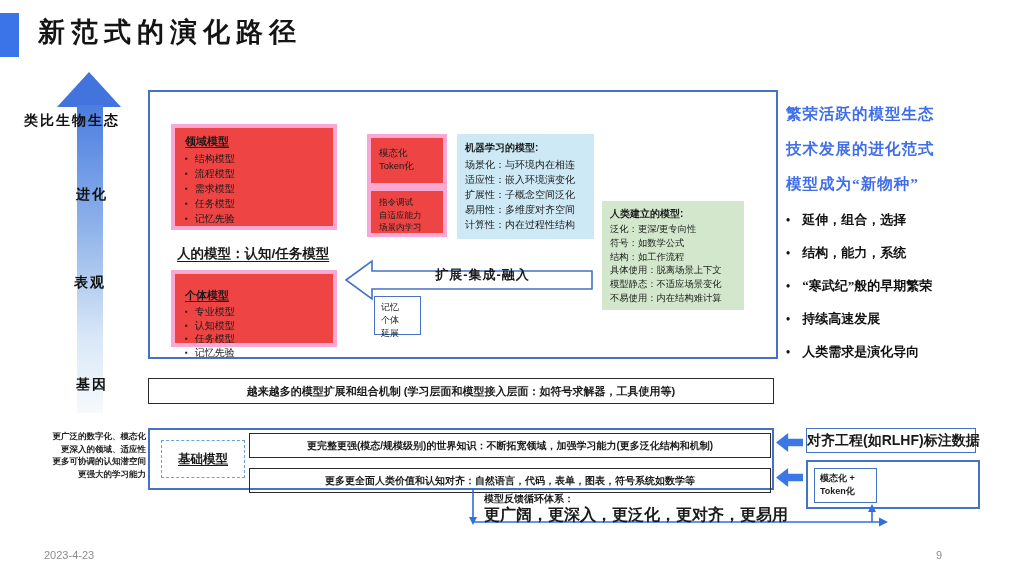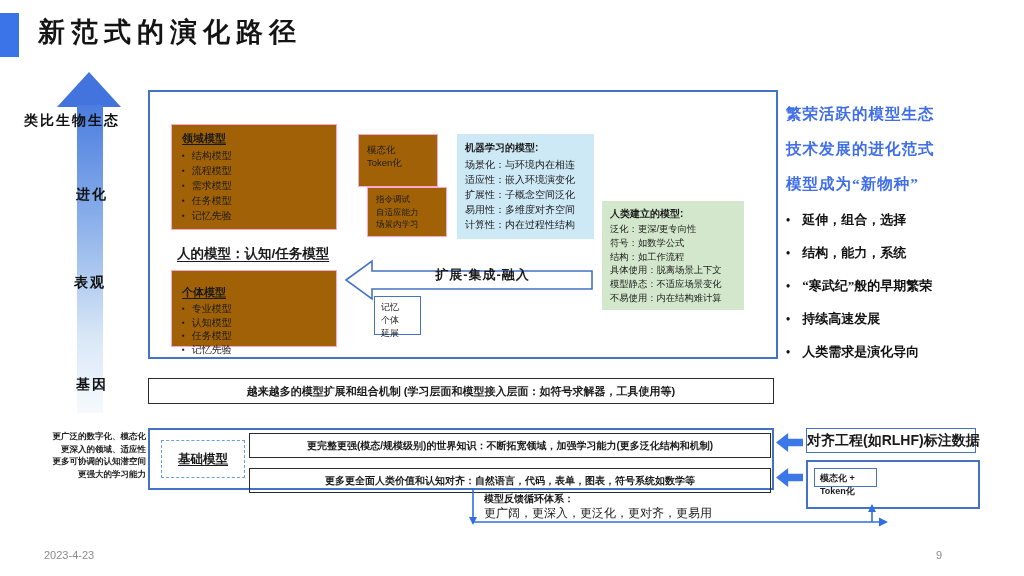--- a/index.html
+++ b/index.html
@@ -22,21 +22,21 @@
     border-left:32px solid transparent;border-right:32px solid transparent;
     border-bottom:35px solid #4374dd;}
   .evo-shaft{left:77px;top:105px;width:26px;height:308px;
     background:linear-gradient(to bottom,#4b7de0 0%,#8fb3ea 40%,#d8e7f7 75%,#f6fafd 100%);}
   .axis-label{font-weight:bold;color:#111;font-size:14px;letter-spacing:2px;white-space:nowrap;
     font-family:"Liberation Serif","DejaVu Serif",serif;}
 
   
   .main-box{left:148px;top:90px;width:626px;height:265px;border:2px solid #4472c4;background:#fff;}
   .sec-header{font-size:13.5px;font-weight:bold;text-decoration:underline;text-underline-offset:3px;white-space:nowrap;}
-  .blue-box{border:1px solid #f9a8d4;background:#a16207;box-sizing:border-box;}
+  .blue-box{border:4px solid #f9a8d4;background:#ef4444;box-sizing:border-box;}
   .inner-title{font-size:11px;font-weight:bold;text-decoration:underline;text-underline-offset:2px;margin-bottom:2px;}
   .sq-item{font-size:10px;line-height:15px;white-space:nowrap;}
   .sq-item::before{content:"▪";font-size:8px;margin-right:7px;vertical-align:1px;}
   .sq-item-sm{font-size:10px;line-height:13.5px;white-space:nowrap;}
   .sq-item-sm::before{content:"▪";font-size:8px;margin-right:7px;vertical-align:1px;}
   .tiny-line{font-size:9.5px;line-height:13px;white-space:nowrap;}
   .ml-box{left:307px;top:42px;width:137px;height:105px;background:#cde9f5;padding:7px 8px;box-sizing:border-box;}
   .ml-title{font-size:10px;font-weight:bold;margin-bottom:2px;white-space:nowrap;}
   .ml-item{font-size:10px;line-height:15px;white-space:nowrap;}
   .human-box{left:452px;top:109px;width:142px;height:109px;background:#d2e7cb;padding:6px 8px;box-sizing:border-box;}
@@ -71,21 +71,21 @@
   .rlhf-box{left:806px;top:428px;width:170px;height:25px;border:1px solid #4472c4;box-sizing:border-box;
     text-align:left;line-height:23px;font-size:14px;font-weight:600;white-space:nowrap;}
   .data-group{left:806px;top:460px;width:174px;height:49px;border:2px solid #4472c4;box-sizing:border-box;}
   .data-inner{border:1px solid #4472c4;box-sizing:border-box;padding:3px 5px;position:absolute;}
   .data-line{font-size:9px;line-height:12.5px;white-space:nowrap;font-weight:600;}
   .block-arrow-left{width:27px;height:19px;background:#3b77e6;
     clip-path:polygon(0 50%,45% 0,45% 30%,100% 30%,100% 70%,45% 70%,45% 100%);}
 
   
   .fb-title{left:484px;top:492px;font-size:10px;font-weight:bold;white-space:nowrap;}
-  .fb-line{left:484px;top:505px;font-size:12px;font-weight:normal;white-space:nowrap;}
+  .fb-line{left:484px;top:505px;font-size:16px;font-weight:bold;white-space:nowrap;}
 
   
   .footer-text{font-size:11px;color:#8c8c8c;}
 </style>
 </head>
 <body>
 
 <div class="abs title-accent"></div>
 <div class="abs slide-title">新范式的演化路径</div>
 
@@ -101,21 +101,21 @@
 
   <div class="abs blue-box" style="left:21px;top:32px;width:166px;height:106px;padding:6px 10px;">
     <div class="inner-title">领域模型</div>
     <div class="sq-item">结构模型</div>
     <div class="sq-item">流程模型</div>
     <div class="sq-item">需求模型</div>
     <div class="sq-item">任务模型</div>
     <div class="sq-item">记忆先验</div>
   </div>
 
-  <div class="abs blue-box" style="left:208px;top:42px;width:80px;height:53px;padding:8px 8px;">
+  <div class="abs blue-box" style="left:217px;top:42px;width:80px;height:53px;padding:8px 8px;">
     <div class="tiny-line">模态化</div>
     <div class="tiny-line">Token化</div>
   </div>
 
   <div class="abs blue-box" style="left:217px;top:95px;width:80px;height:50px;padding:5px 8px;">
     <div class="tiny-line" style="font-size:8.5px;line-height:12.5px;">指令调试</div>
     <div class="tiny-line" style="font-size:8.5px;line-height:12.5px;">自适应能力</div>
     <div class="tiny-line" style="font-size:8.5px;line-height:12.5px;">场景内学习</div>
   </div>
 
@@ -186,21 +186,21 @@
   <div class="abs found-row" style="top:3px;">更完整更强(模态/规模级别)的世界知识：不断拓宽领域，加强学习能力(更多泛化结构和机制)</div>
   <div class="abs found-row" style="top:30px;margin-top:8px;">更多更全面人类价值和认知对齐：自然语言，代码，表单，图表，符号系统如数学等</div>
 </div>
 
 <div class="abs block-arrow-left" style="left:776px;top:433px;"></div>
 <div class="abs block-arrow-left" style="left:776px;top:468px;"></div>
 
 <div class="abs rlhf-box">对齐工程(如RLHF)标注数据</div>
 
 <div class="abs data-group">
-  <div class="data-inner" style="left:6px;top:6px;width:63px;height:19px;">
+  <div class="data-inner" style="left:6px;top:6px;width:63px;height:35px;">
     <div class="data-line">模态化 +</div>
     <div class="data-line">Token化</div>
   </div>
 </div>
 
 <svg class="abs" style="left:460px;top:486px;" width="440" height="45" viewBox="0 0 440 45">
   <line x1="13" y1="2" x2="13" y2="32" stroke="#2f6fe0" stroke-width="1.6"></line>
   <polygon points="9,31 17,31 13,39" fill="#2f6fe0"></polygon>
   <line x1="13" y1="36" x2="420" y2="36" stroke="#2f6fe0" stroke-width="1.6"></line>
   <polygon points="419,31.5 419,40.5 428,36" fill="#2f6fe0"></polygon>

